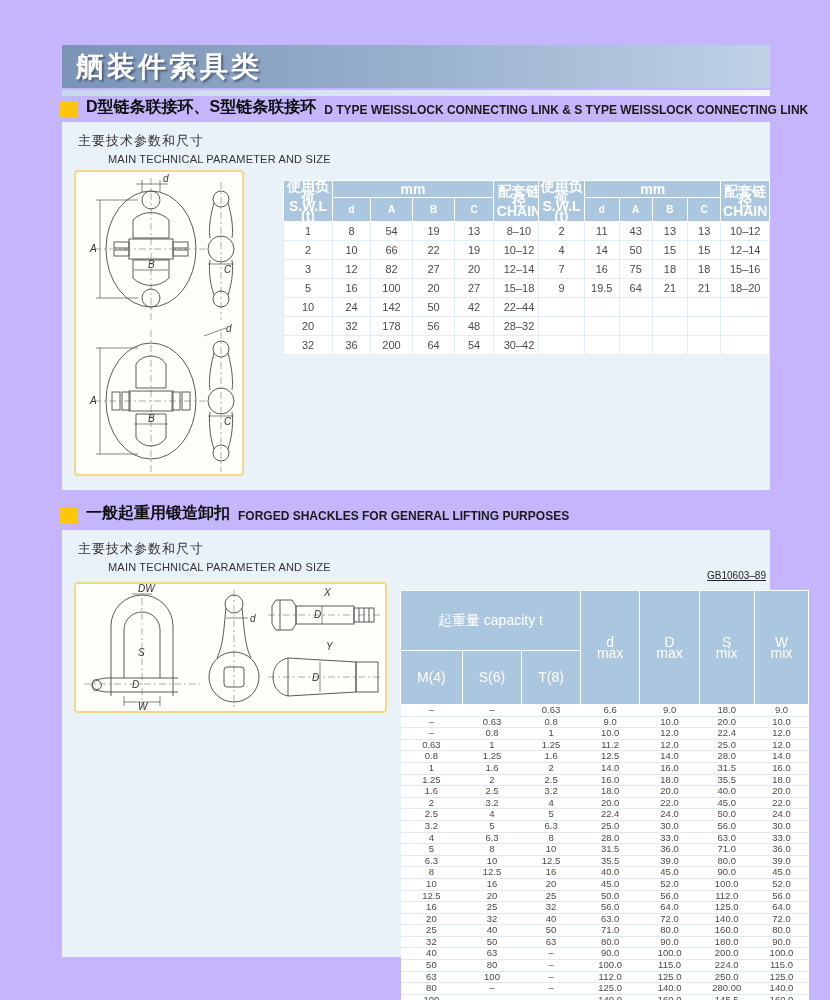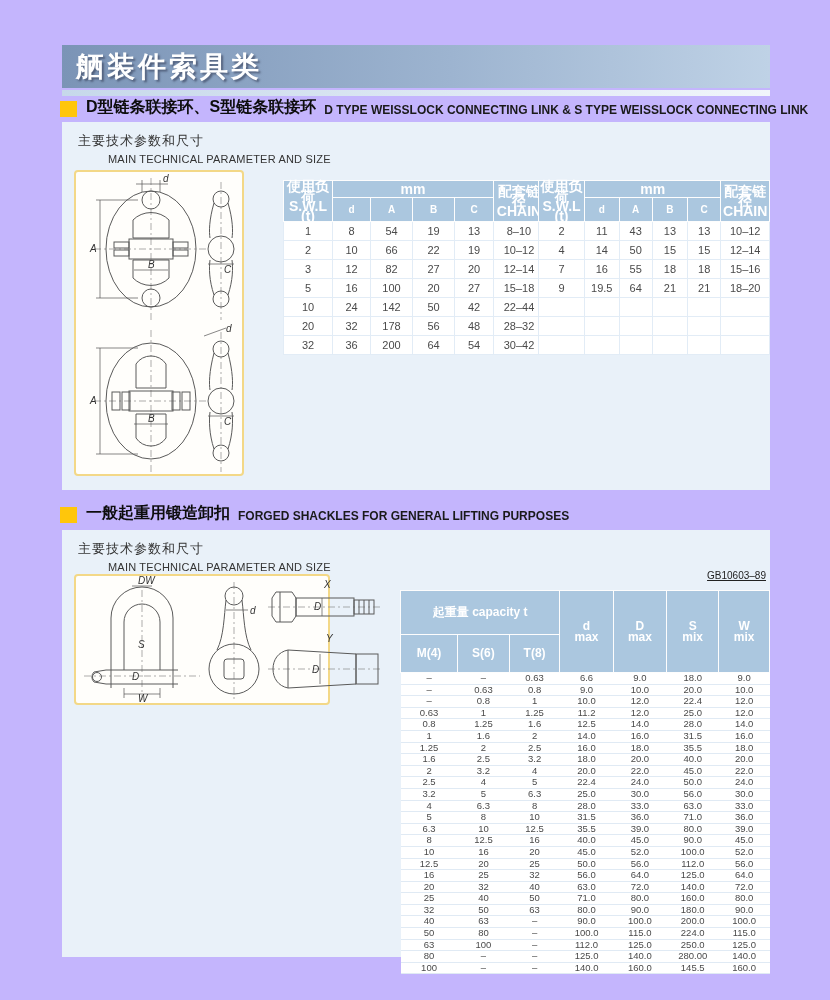--- a/index.html
+++ b/index.html
@@ -29,42 +29,42 @@
   .panel2 { top:530px; height:427px; }
 
   .tech { position:absolute; left:16px; top:10px; color:#333; }
   .tech-zh { font-size:13px; letter-spacing:1px; }
   .tech-en { font-size:11px; margin-top:3px; letter-spacing:.2px;padding-left:30px; }
 
   .gb { position:absolute; right:4px; top:40px; font-size:10px; color:#222;text-decoration:underline; }
 
   .draw-box { position:absolute; background:#fffefb; border:2px solid #f3d887; border-radius:4px; box-sizing:border-box; }
   .dbox1 { left:12px; top:48px; width:170px; height:306px; }
-  .dbox2 { left:12px; top:44px; width:256px; height:131px; }
+  .dbox2 { left:12px; top:52px; width:313px; height:131px; }
 
   
   table { border-collapse:collapse; }
   .ltable { position:absolute; top:58px; }
   .lt-left { left:221px; }
   .lt-right { left:476px; }
   .ltable th { background:#abc7df; color:#fff; font-weight:bold; font-size:9px;
                border:1px solid #fdfdfd; padding:0; line-height:10px; }
   .ltable .mmrow th { height:15px; font-size:14px; }
   .ltable .subrow th { height:21px; font-size:10px; }
   .ltable td { background:#fff; color:#4a4a4a; font-size:11px; text-align:center;
                border:1px solid #e2ecf6; height:18px; padding:0; }
   .ltable .swl { width:48px; } .ltable .cd { width:37px; } .ltable .cA { width:41px; }
   .ltable .cB { width:41px; } .ltable .cC { width:38px; } .ltable .chain { width:50px; }
   .lt-right .swl { width:46px; } .lt-right .cd { width:35px; } .lt-right .cA { width:35px; }
   .lt-right .cB { width:37px; } .lt-right .cC { width:35px; } .lt-right .chain { width:48px; }
 
   
   .btable { position:absolute; left:338px; top:60px; }
-  .btable th { background:#abc7df; color:#fff; font-weight:bold; font-size:12px;
-               border:1px solid #fdfdfd; padding:8px; line-height:11px; }
+  .btable th { background:#abc7df; color:#fff; font-weight:normal; font-size:14px;
+               border:1px solid #fdfdfd; padding:16px; line-height:11px; }
   .btable .caprow th { height:27px; }
   .btable .subrow2 th { height:21px; }
   .btable td { background:#fff; color:#4a4a4a; font-size:9.5px; text-align:center;
                padding:0; height:10.6px; line-height:10.6px; border-bottom:1px solid #e0eaf4; }
   .btable .cm { width:62px; } .btable .cs { width:52px; } .btable .ct { width:50px; }
   .btable .cdm { width:54px; } .btable .cDm { width:54px; } .btable .cSm { width:56px; } .btable .cWm { width:52px; }
 
   .dim-label { font-style:italic; font-size:10px; fill:#333; }
   svg .ln { stroke:#5a5a5a; stroke-width:1; fill:none; }
   svg .cl { stroke:#8a8a8a; stroke-width:.7; fill:none; stroke-dasharray:7 3 2 3; }
@@ -283,21 +283,21 @@
             <td>4</td>
             <td>14</td>
             <td>50</td>
             <td>15</td>
             <td>15</td>
             <td>12–14</td>
           </tr>
           <tr>
             <td>7</td>
             <td>16</td>
-            <td>55</td>
+            <td>75</td>
             <td>18</td>
             <td>18</td>
             <td>15–16</td>
           </tr>
           <tr>
             <td>9</td>
             <td>19.5</td>
             <td>64</td>
             <td>21</td>
             <td>21</td>

